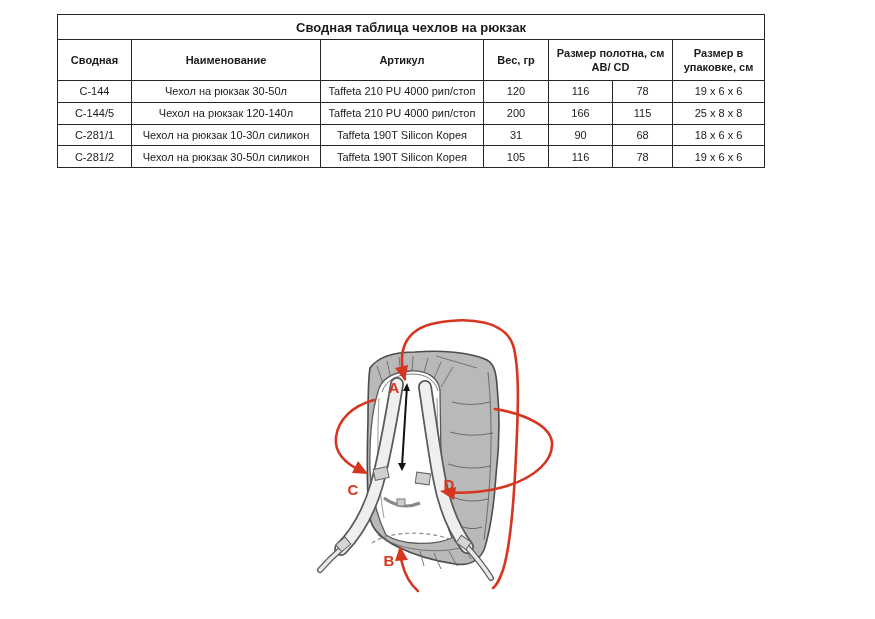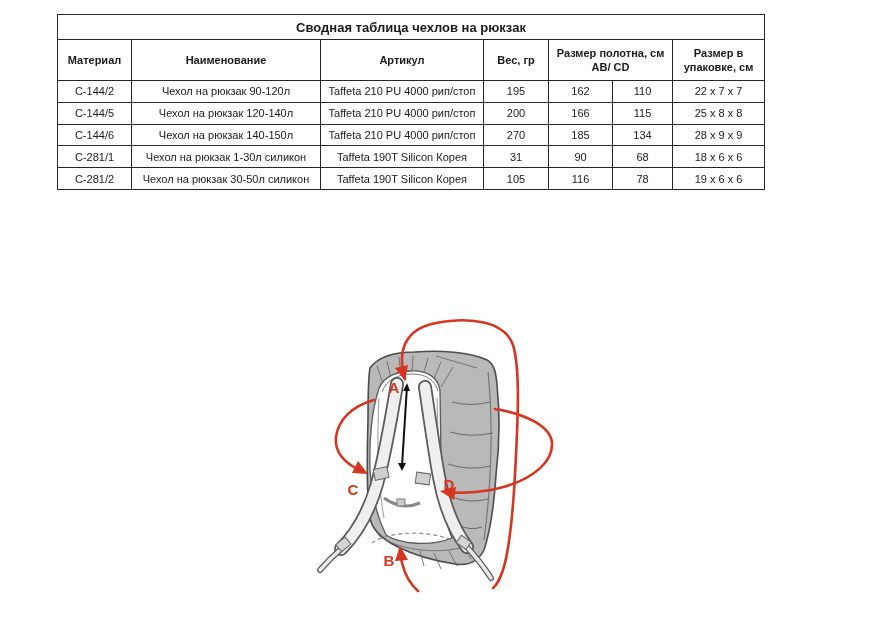--- a/index.html
+++ b/index.html
@@ -73,62 +73,53 @@
       <col style="width:65px">
         <col style="width:64px">
         <col style="width:60px">
         <col style="width:92px">
     </colgroup>
     <thead>
       <tr class="title-row">
         <th colspan="7">Сводная таблица чехлов на рюкзак</th>
       </tr>
       <tr class="header-row">
-        <th>Материал</th>
+        <th>Сводная</th>
         <th>Наименование</th>
         <th>Артикул</th>
         <th>Вес, гр</th>
         <th colspan="2">
           <div>Размер полотна, см</div>
           <div>АВ/ CD</div>
         </th>
         <th style="white-space:normal">Размер в упаковке, см</th>
       </tr>
     </thead>
     <tbody>
         <tr>
-          <td>С-144/2</td>
-          <td>Чехол на рюкзак 90-120л</td>
+          <td>С-144</td>
+          <td>Чехол на рюкзак 30-50л</td>
           <td>Taffeta 210 PU 4000 рип/стоп</td>
-          <td>195</td>
-          <td>162</td>
-          <td>110</td>
-          <td>22 х 7 х 7</td>
+          <td>120</td>
+          <td>116</td>
+          <td>78</td>
+          <td>19 х 6 х 6</td>
         </tr>
         <tr>
           <td>С-144/5</td>
           <td>Чехол на рюкзак 120-140л</td>
           <td>Taffeta 210 PU 4000 рип/стоп</td>
           <td>200</td>
           <td>166</td>
           <td>115</td>
           <td>25 х 8 х 8</td>
         </tr>
         <tr>
-          <td>С-144/6</td>
-          <td>Чехол на рюкзак 140-150л</td>
-          <td>Taffeta 210 PU 4000 рип/стоп</td>
-          <td>270</td>
-          <td>185</td>
-          <td>134</td>
-          <td>28 х 9 х 9</td>
-        </tr>
-        <tr>
           <td>С-281/1</td>
-          <td>Чехол на рюкзак 1-30л силикон</td>
+          <td>Чехол на рюкзак 10-30л силикон</td>
           <td>Taffeta 190T Silicon Корея</td>
           <td>31</td>
           <td>90</td>
           <td>68</td>
           <td>18 х 6 х 6</td>
         </tr>
         <tr>
           <td>С-281/2</td>
           <td>Чехол на рюкзак 30-50л силикон</td>
           <td>Taffeta 190T Silicon Корея</td>

